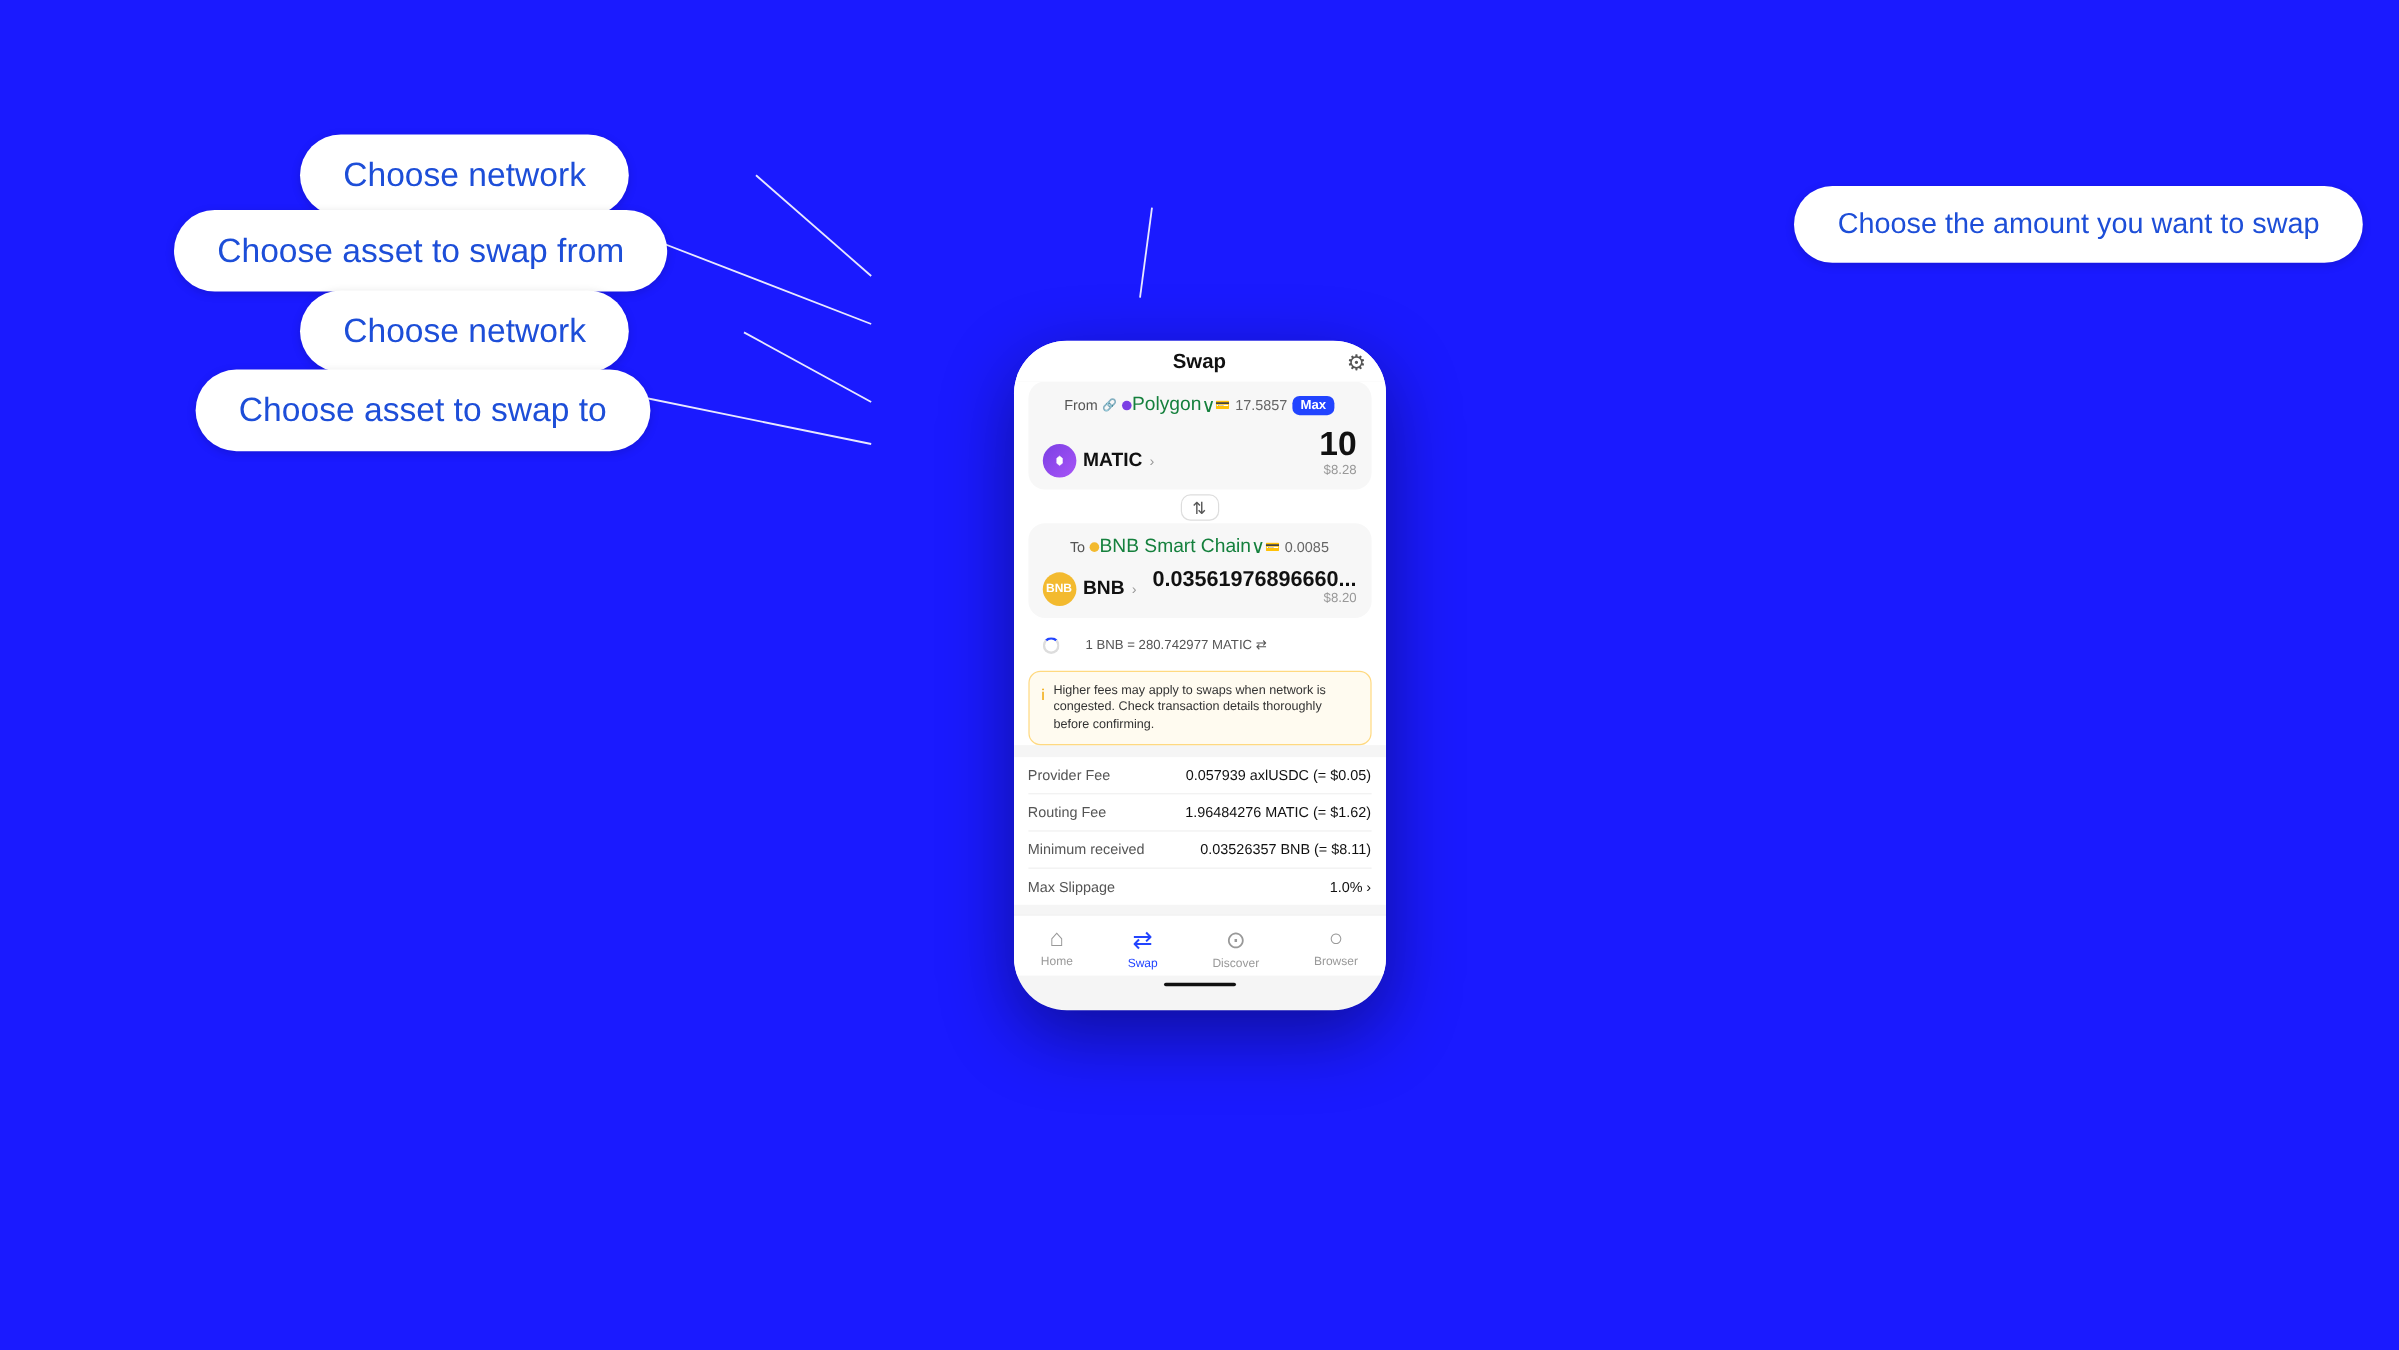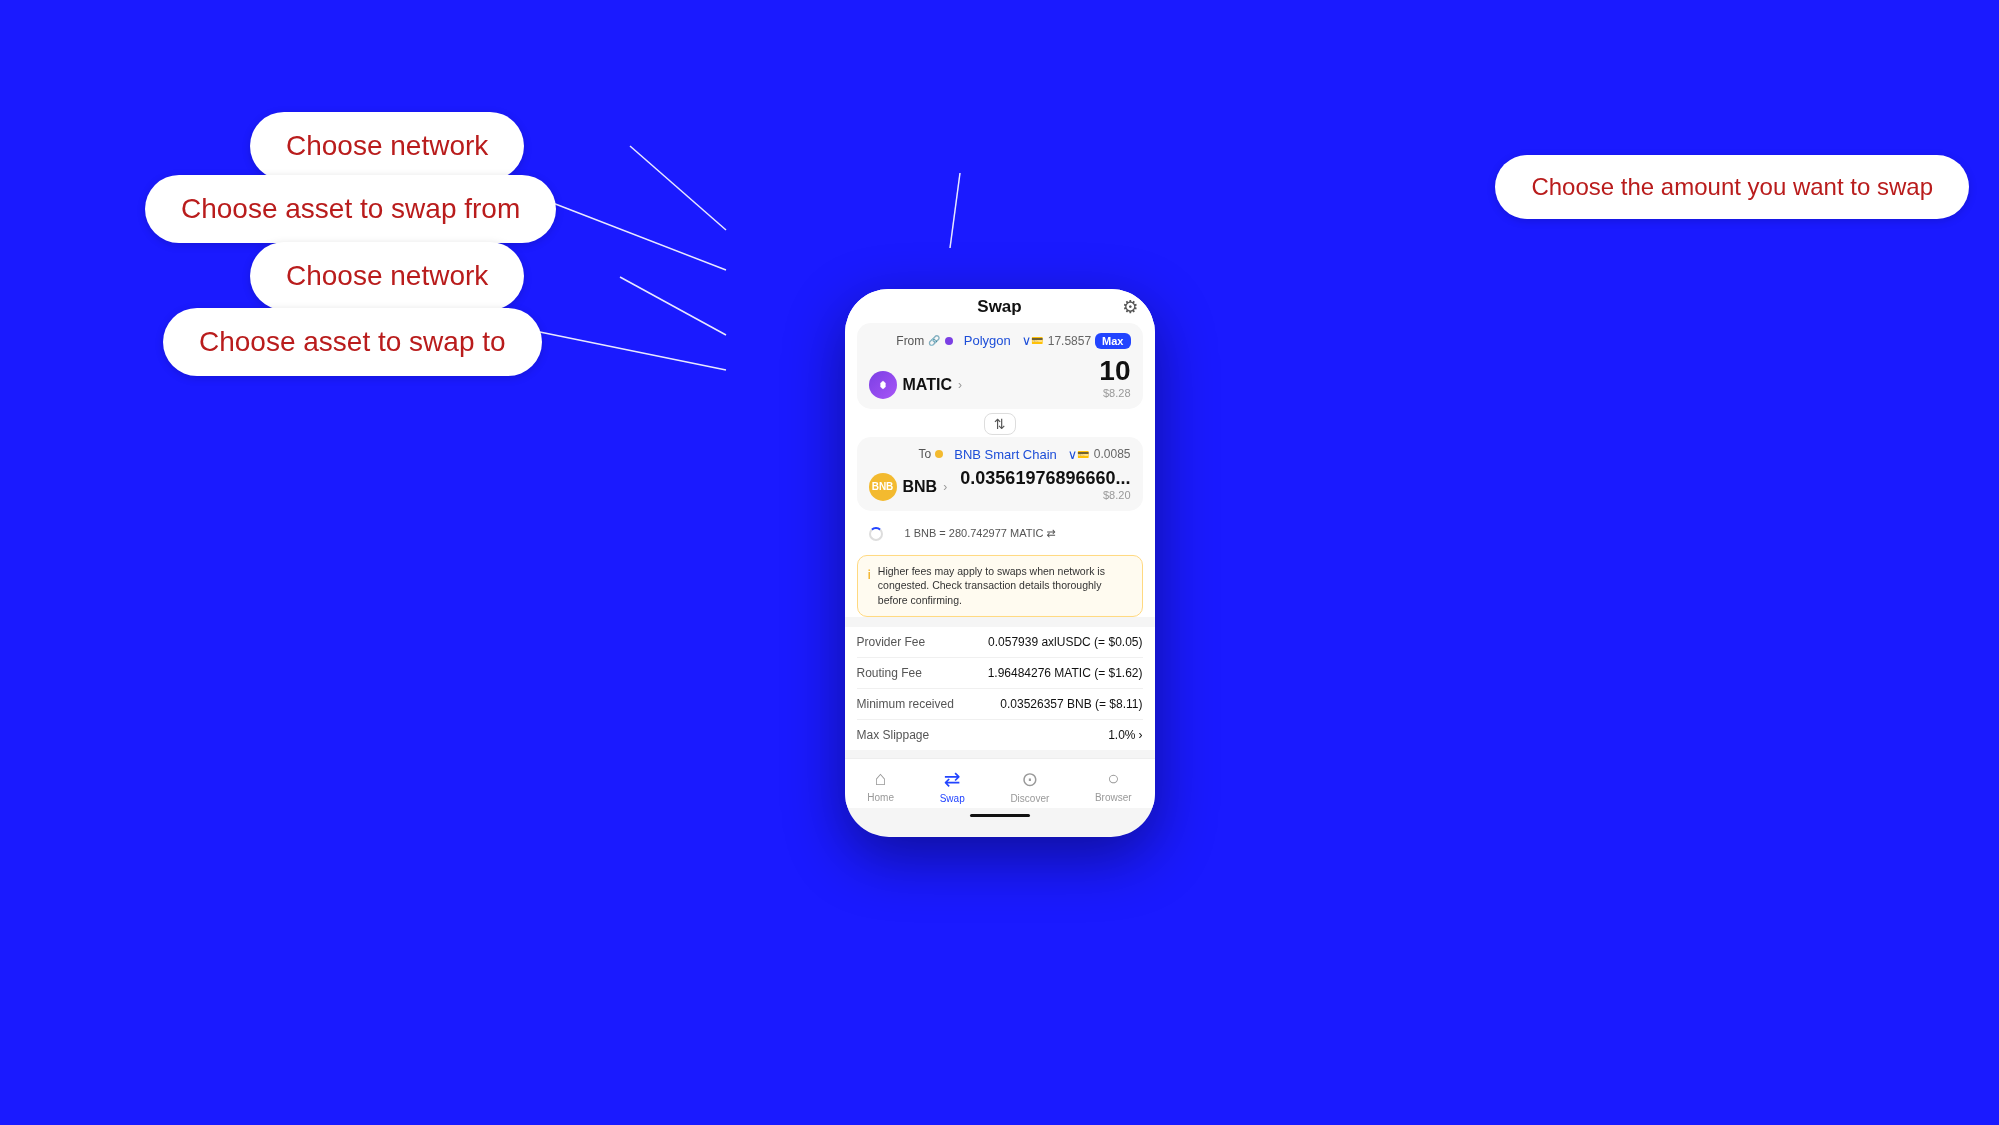--- a/index.html
+++ b/index.html
@@ -13,21 +13,21 @@
     }
 
     
     .callout {
       position: absolute;
       background: white;
       border-radius: 50px;
       padding: 18px 36px;
       font-size: 28px;
       font-weight: 500;
-      color: #b91c1c;
+      color: #1d4ed8;
       white-space: nowrap;
       box-shadow: 0 2px 8px rgba(0,0,0,0.15);
     }
 
     .callout-choose-network-top {
       top: 112px;
       left: 250px;
     }
     .callout-choose-asset-from {
       top: 175px;
@@ -115,37 +115,37 @@
 
     
     .from-panel {
       background: #f7f7f7;
       border-radius: 14px;
       padding: 10px 12px;
       margin-bottom: 2px;
     }
     .panel-row-top {
       display: flex;
-      justify-content: flex-end;
+      justify-content: center;
       align-items: center;
       margin-bottom: 6px;
     }
     .label-network {
       display: flex;
       align-items: center;
       gap: 4px;
       font-size: 12px;
       color: #555;
     }
     .network-pill {
       display: flex;
       align-items: center;
-      gap: 11px;
-      font-size: 13px;
-      color: #1d4ed8;
+      gap: 0;
+      font-size: 16px;
+      color: #15803d;
       font-weight: 500;
     }
     .balance-row {
       display: flex;
       align-items: center;
       gap: 4px;
       font-size: 12px;
       color: #666;
     }
     .max-btn {

